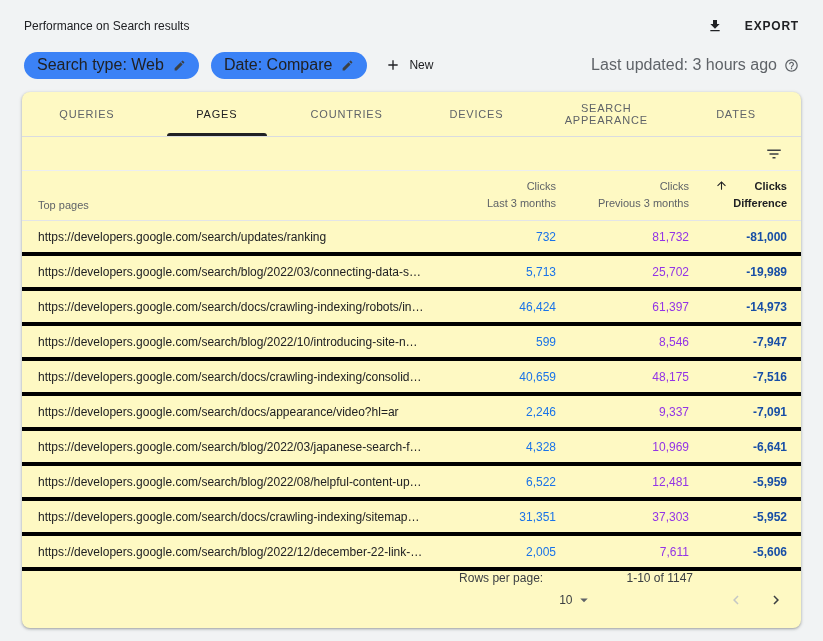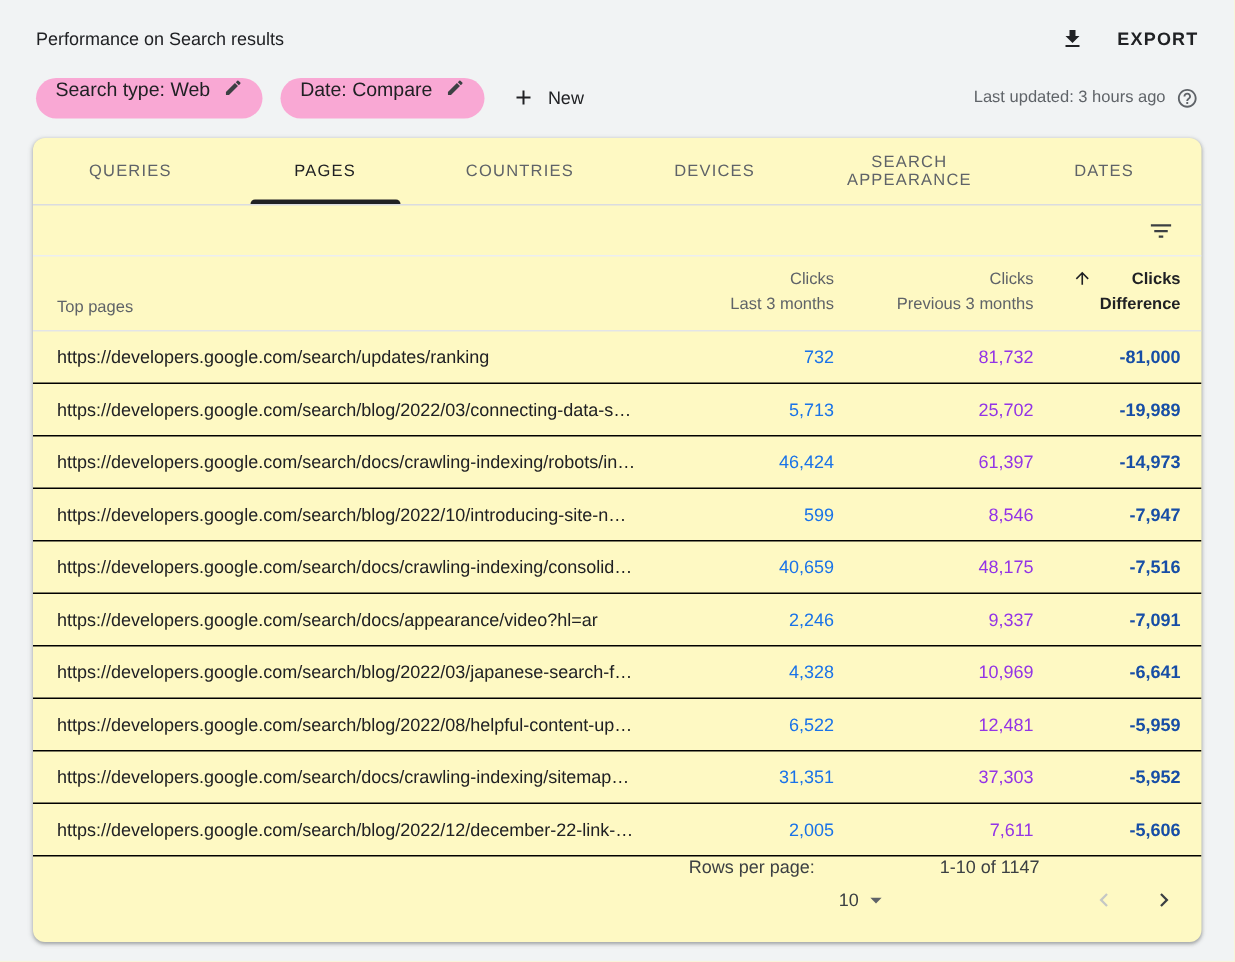--- a/index.html
+++ b/index.html
@@ -27,33 +27,33 @@
     font-family:inherit;font-size:12px;font-weight:700;letter-spacing:.8px;
     color:#202124;
   }
   .export-btn svg{fill:#202124;}
   .filter-bar{
     display:flex;justify-content:space-between;align-items:center;
     padding:12px 24px 0 24px;height:38px;
   }
   .chips{display:flex;align-items:center;gap:12px;}
   .chip{
-    display:flex;gap:9px;
-    background:#f9a8d4;border:none;border-radius:14px;
+    display:flex;align-items:center;gap:9px;
+    background:#3b82f6;border:none;border-radius:14px;
     height:27px;padding:0 13px;cursor:pointer;
-    font-family:inherit;font-size:13px;color:#202124;
+    font-family:inherit;font-size:16px;color:#202124;
   }
   .chip svg{fill:#3c4043;}
   .new-filter{
     display:flex;align-items:center;gap:8px;margin-left:6px;
     background:none;border:none;cursor:pointer;
     font-family:inherit;font-size:12px;font-weight:500;color:#202124;
   }
   .new-filter svg{fill:#202124;}
-  .updated{display:flex;align-items:center;gap:7px;color:#5f6368;font-size:11px;}
+  .updated{display:flex;align-items:center;gap:7px;color:#5f6368;font-size:16px;}
   .updated svg{fill:#5f6368;}
   .card{
     margin:14px 22px 0 22px;
     background:#fef9c3;border-radius:8px;
     box-shadow:0 1px 2px 0 rgba(60,64,67,.3),0 1px 3px 1px rgba(60,64,67,.15);
     height:536px;overflow:hidden;
     display:flex;flex-direction:column;
   }
   .tabs{display:flex;border-bottom:1px solid #dadce0;height:45px;flex:none;}
   .tab{
@@ -82,21 +82,21 @@
   .col-num.prevcol{width:133px;}
   .col-num.diffcol{
     width:98px;display:flex;justify-content:flex-end;gap:5px;
     color:#202124;font-weight:700;
   }
   .col-num span{display:block;}
   .sort-arrow{flex:none;margin-top:1px;fill:#202124;}
   .tbody{flex:none;}
   .trow{
     display:flex;align-items:center;height:35px;
-    padding:0 14px 0 16px;border-bottom:1px solid #000000;
+    padding:0 14px 0 16px;border-bottom:4px solid #000000;
     cursor:pointer;
   }
   .c-url{
     flex:1;font-size:12px;color:#202124;
     white-space:nowrap;overflow:hidden;text-overflow:ellipsis;padding-right:12px;
   }
   .c-num{width:120px;text-align:right;font-size:12px;}
   .c-num.prevcol{width:133px;}
   .c-num.diffcol{width:98px;font-weight:700;text-align:right;}
   .c-num.cur{color:var(--clicks_current);}

